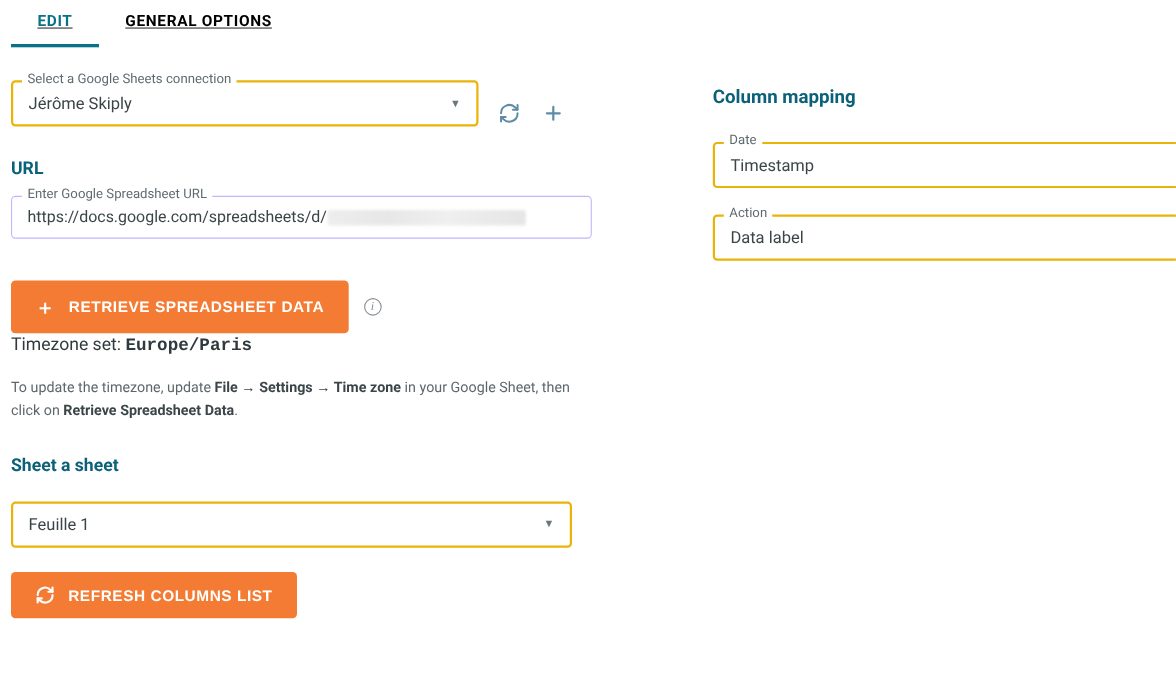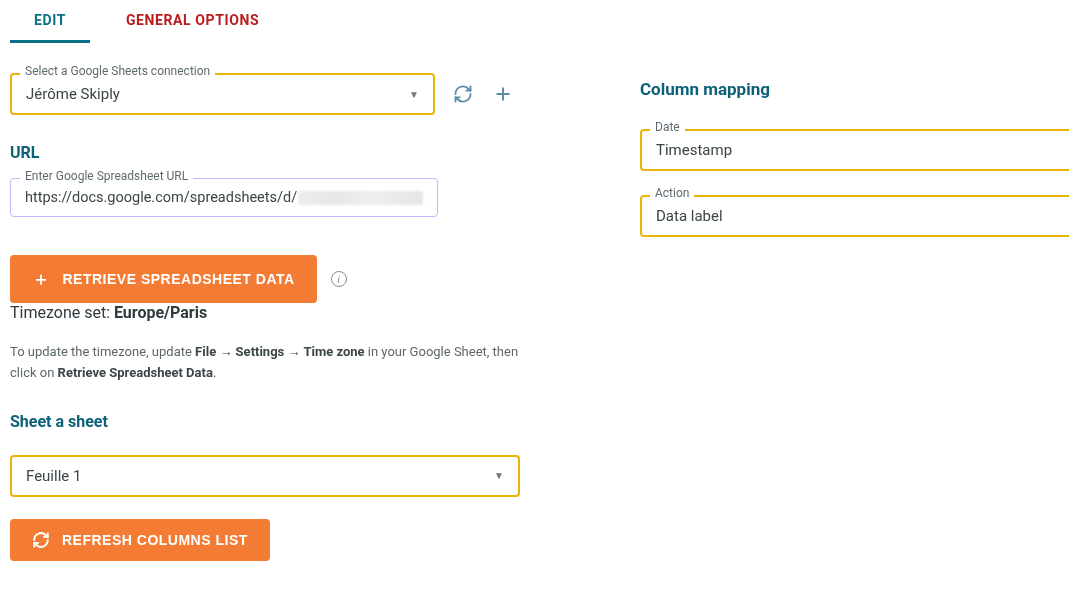--- a/index.html
+++ b/index.html
@@ -9,31 +9,32 @@
       width: 1069px;
       height: 616px;
       color: #333;
       font-size: 14px;
     }
     .container {
       padding: 0;
     }
     .tabs {
       display: flex;
-      gap: 12px;
+      gap: 0;
       padding-left: 10px;
       border-bottom: none;
       position: relative;
+      text-decoration: underline;
     }
     .tab {
       padding: 12px 24px;
       font-size: 14px;
       font-weight: 700;
       letter-spacing: 0.6px;
-      color: #b91c1c;
+      color: #000000;
       cursor: pointer;
     }
     .tab.active {
       color: #0A7287;
       border-bottom: 3px solid #0A7287;
     }
     .content {
       display: flex;
       padding: 30px 10px 10px 10px;
       gap: 110px;
@@ -101,21 +102,21 @@
       display: inline-block;
       width: 180px;
       height: 14px;
       background: linear-gradient(90deg, #EDEDED 0%, #E7E7E7 30%, #EFEFEF 60%, #E5E5E5 100%);
       filter: blur(1.3px);
       border-radius: 2px;
       margin-left: 1px;
     }
     .conn-row {
       display: flex;
-      align-items: center;
+      align-items: flex-end;
       gap: 16px;
     }
     .conn-row .field-wrap {
       flex: 0 0 425px;
       margin-bottom: 0;
     }
     .icon-btn {
       color: #5E8CA7;
       cursor: pointer;
       font-size: 20px;
@@ -160,21 +161,21 @@
       font-size: 11px;
       color: #878F93;
       font-style: italic;
       font-family: Georgia, serif;
     }
     .tz-set {
       font-size: 16px;
       color: #2F3A3E;
       margin-bottom: 20px;
     }
-    .tz-set .bold { font-weight: 700; }
+    .tz-set .bold { font-weight: 700; font-family: Liberation Mono, monospace; }
     .help-text {
       font-size: 13px;
       color: #5D676B;
       line-height: 1.6;
       margin-bottom: 4px;
     }
     .help-text .bold { font-weight: 700; color: #3B4548; }
     
     .sheet-select {
       width: 510px;
@@ -216,21 +217,21 @@
         </div>
         <div class="icon-btn">
           <svg width="20" height="20" viewBox="0 0 24 24" fill="none" stroke="#5E8CA7" stroke-width="2.4" stroke-linecap="round">
             <line x1="12" y1="5" x2="12" y2="19"></line>
             <line x1="5" y1="12" x2="19" y2="12"></line>
           </svg>
         </div>
       </div>
 
       <div class="section-title">URL</div>
-      <div class="field-wrap" style="width:428px;">
+      <div class="field-wrap" style="width:528px;">
         <span class="field-label-float">Enter Google Spreadsheet URL</span>
         <div class="url-input">
           <span>https://docs.google.com/spreadsheets/d/</span>
             <span class="url-blur"></span>
         </div>
       </div>
 
       <div class="btn-row">
         <button class="orange-btn">
           <span class="plus">＋</span>

